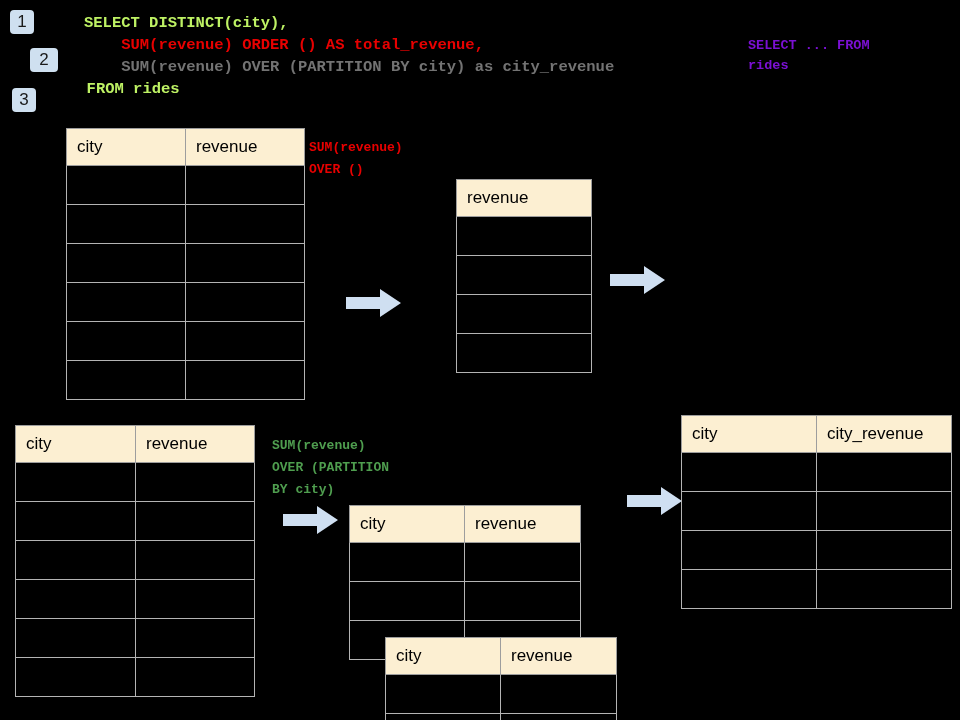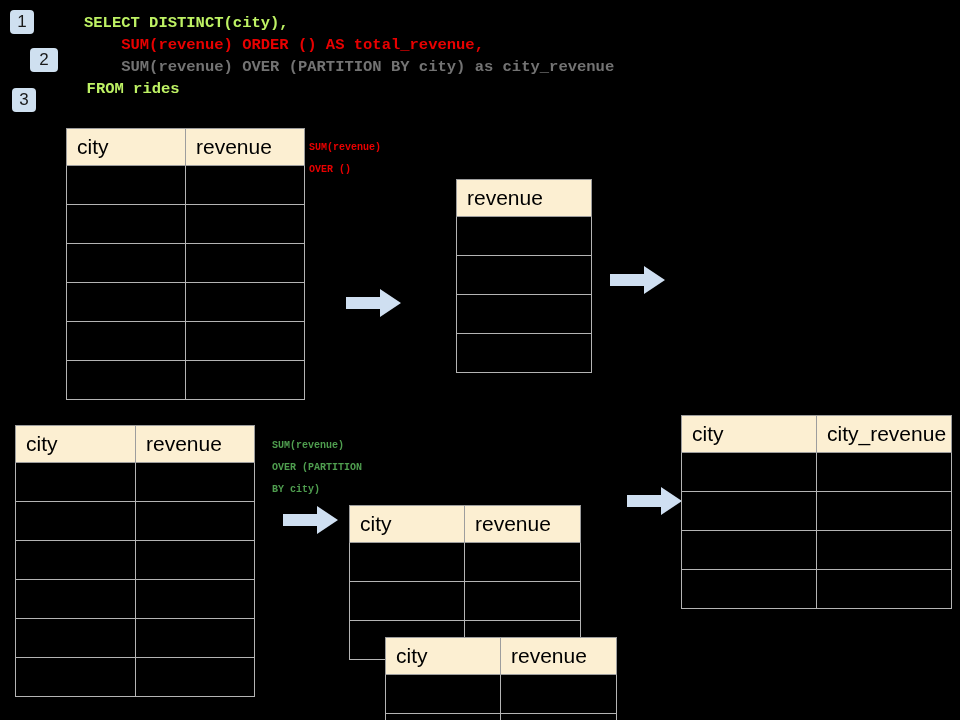--- a/index.html
+++ b/index.html
@@ -42,21 +42,21 @@
     font-weight: bold;
   }
   .c-purple { color: #bef264; }
   .c-red    { color: #e80000; }
   .c-green  { color: #737373; }
 
   
   .annot {
     position: absolute;
     font-family: "Liberation Mono", monospace;
-    font-size: 10px;
+    font-size: 13px;
     line-height: 22px;
     white-space: pre;
     font-weight: bold;
   }
   .a-red   { color: #e80000; }
   .a-green { color: #4f9e4f; }
   .a-purple{ color: #7b10d4; }
 
   
   .tbl {
@@ -69,21 +69,21 @@
   .tbl td, .tbl th {
     border: 1px solid #b4b4b4;
     padding: 0;
     height: 38px;
     background: #000000;
   }
   .tbl th {
     background: #fcefd2;
     color: #000000;
     font-weight: normal;
-    font-size: 21px;
+    font-size: 17px;
     text-align: left;
     padding-left: 10px;
     height: 36px;
     border-color: #9d9d9d;
   }
 
   
   .arrow {
     position: absolute;
     width: 56px;
@@ -97,20 +97,22 @@
 
   <div class="badge" style="left:10px; top:10px;">1</div>
   <div class="badge badge-2" style="left:30px; top:48px;">2</div>
   <div class="badge" style="left:12px; top:88px;">3</div>
 
   <div class="code c-purple" style="left:84px; top:12px;">SELECT DISTINCT(city),</div>
   <div class="code c-red" style="left:84px; top:34px;">    SUM(revenue) ORDER () AS total_revenue,</div>
   <div class="code c-green" style="left:84px; top:56px;">    SUM(revenue) OVER (PARTITION BY city) as city_revenue</div>
   <div class="code c-purple" style="left:68px; top:78px;">  FROM rides</div>
 
+  <div class="annot a-purple" style="left:748px; top:36px; line-height:20px; font-size:13.5px;">SELECT ... FROM
+rides</div>
 
   <div class="annot a-red" style="left:309px; top:137px;">SUM(revenue)
 OVER ()</div>
 
   <div class="annot a-green" style="left:272px; top:435px;">SUM(revenue)
 OVER (PARTITION
 BY city)</div>
 
   <table class="tbl" style="left:66px; top:128px; width:238px;">
     <colgroup>

